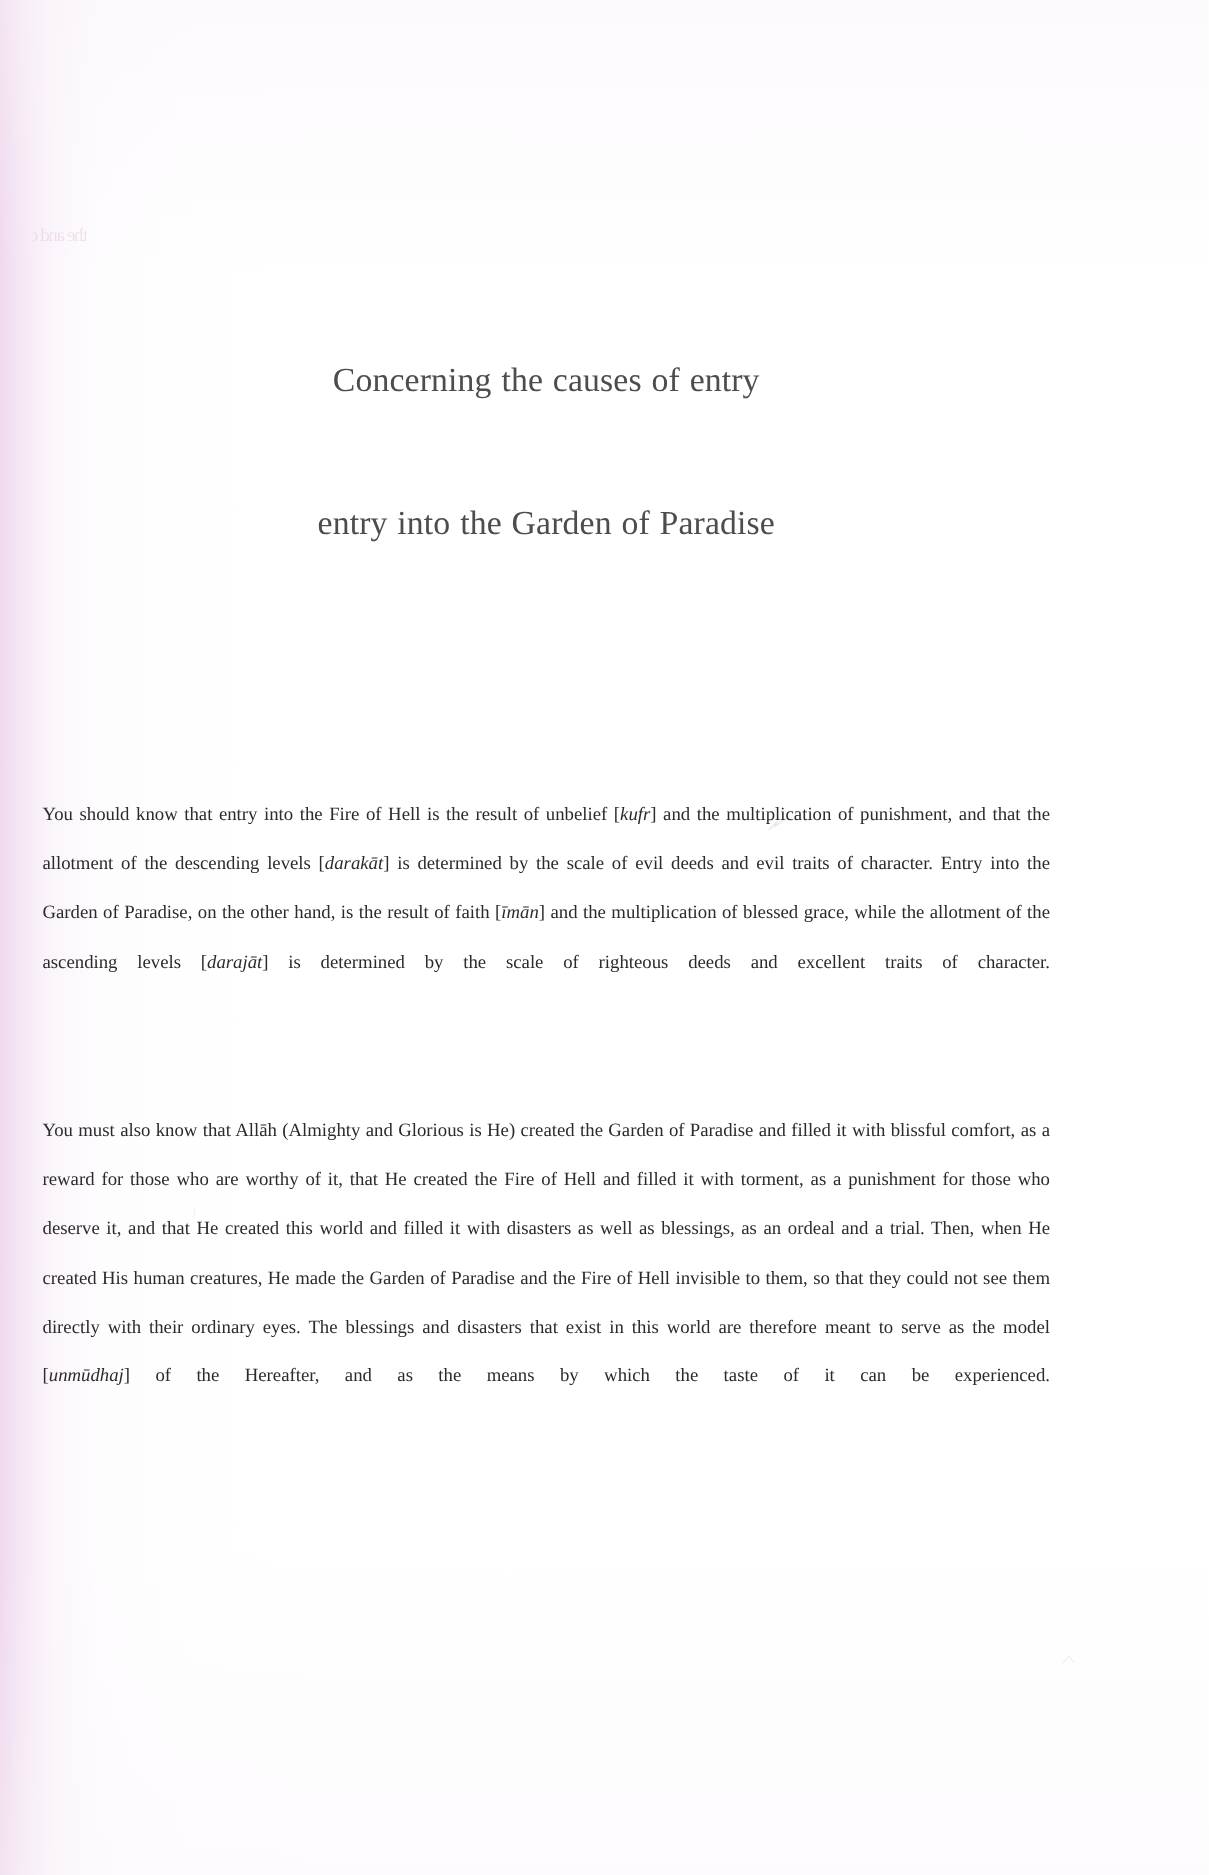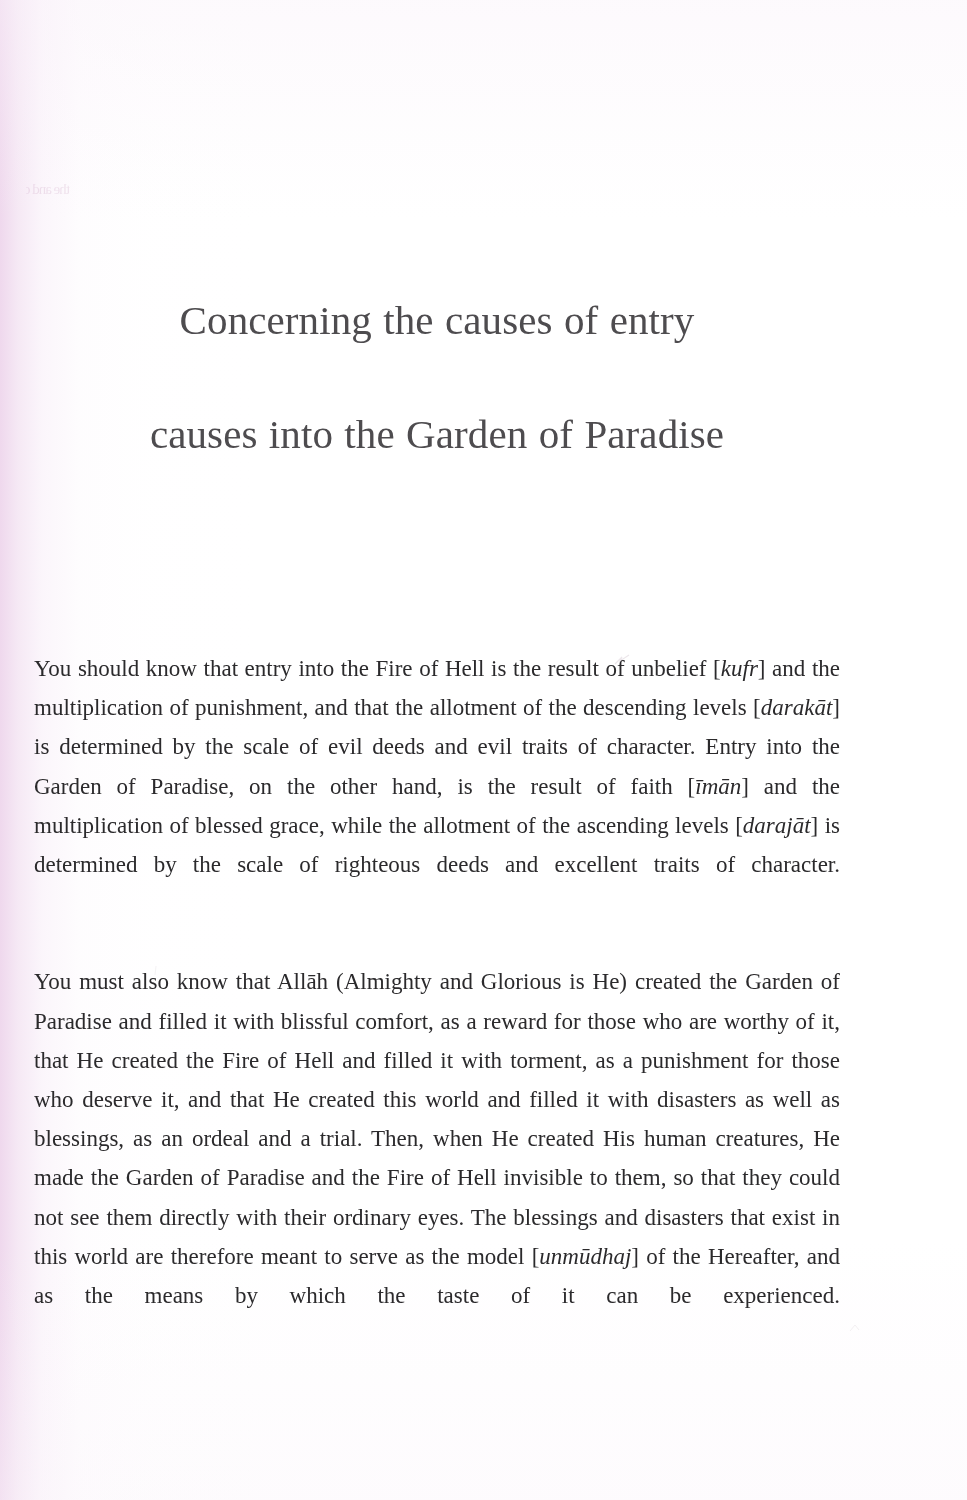--- a/index.html
+++ b/index.html
@@ -74,47 +74,47 @@
 
   
   .content {
     position: absolute;
     left: 34px;
     top: 0;
     width: 806px;
   }
 
   .chapter-title {
-    margin: 16px;
+    margin: 0;
     padding: 276px 18px 0 18px;
-    font-size: 41px;
+    font-size: 27px;
     line-height: 57px;
     font-weight: 400;
     text-align: center;
     color: #4e4c4f;
     letter-spacing: 0.1px;
     word-spacing: 1px;
   }
 
   .body-block {
     margin-top: 186px;
   }
 
   p.para {
     margin: 0;
-    font-size: 23px;
+    font-size: 15px;
     line-height: 39.2px;
     color: #2b2a2c;
     text-align: justify;
     text-justify: inter-word;
     word-spacing: 0.2px;
   }
 
   p.para + p.para {
-    margin-top: 39px;
+    margin-top: 57px;
   }
 
   
   p.para::after {
     content: "";
     display: inline-block;
     width: 100%;
   }
 
   .translit {
@@ -139,21 +139,21 @@
   </svg>
   <svg class="speck" style="left:150px; top:964px;" width="12" height="14" viewBox="0 0 12 14">
     <path d="M6 2 L5 11" stroke="#9b8a96" stroke-width="0.9" fill="none" opacity="0.4"></path>
   </svg>
 
   <div class="content">
 
     <h1 class="chapter-title">
       <span>Concerning the causes of entry</span><br>
       <br>
-      <span>causes into the Garden of Paradise</span>
+      <span>entry into the Garden of Paradise</span>
     </h1>
 
     <div class="body-block">
       <p class="para">You should know that entry into the Fire of Hell is the result of unbelief [<i class="translit">kufr</i>] and the multiplication of punishment, and that the allotment of the descending levels [<i class="translit">darakāt</i>] is determined by the scale of evil deeds and evil traits of character. Entry into the Garden of Paradise, on the other hand, is the result of faith [<i class="translit">īmān</i>] and the multiplication of blessed grace, while the allotment of the ascending levels [<i class="translit">darajāt</i>] is determined by the scale of righteous deeds and excellent traits of character.</p>
       <p class="para">You must also know that Allāh (Almighty and Glorious is He) created the Garden of Paradise and filled it with blissful comfort, as a reward for those who are worthy of it, that He created the Fire of Hell and filled it with torment, as a punishment for those who deserve it, and that He created this world and filled it with disasters as well as blessings, as an ordeal and a trial. Then, when He created His human creatures, He made the Garden of Paradise and the Fire of Hell invisible to them, so that they could not see them directly with their ordinary eyes. The blessings and disasters that exist in this world are therefore meant to serve as the model [<i class="translit">unmūdhaj</i>] of the Hereafter, and as the means by which the taste of it can be experienced.</p>
     </div>
 
   </div>
 </div>
 

